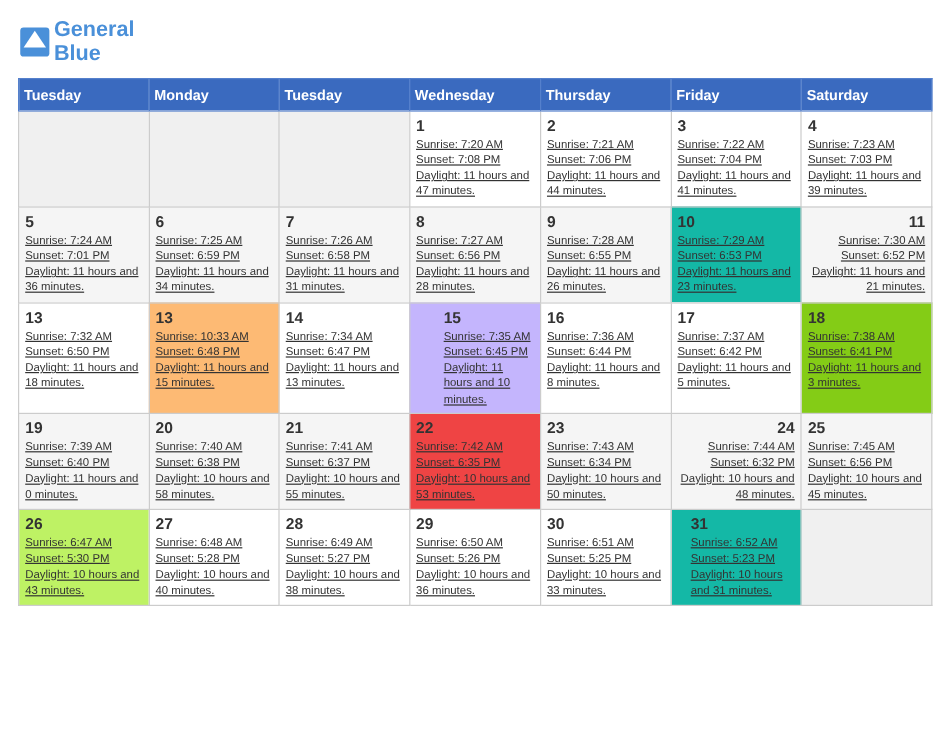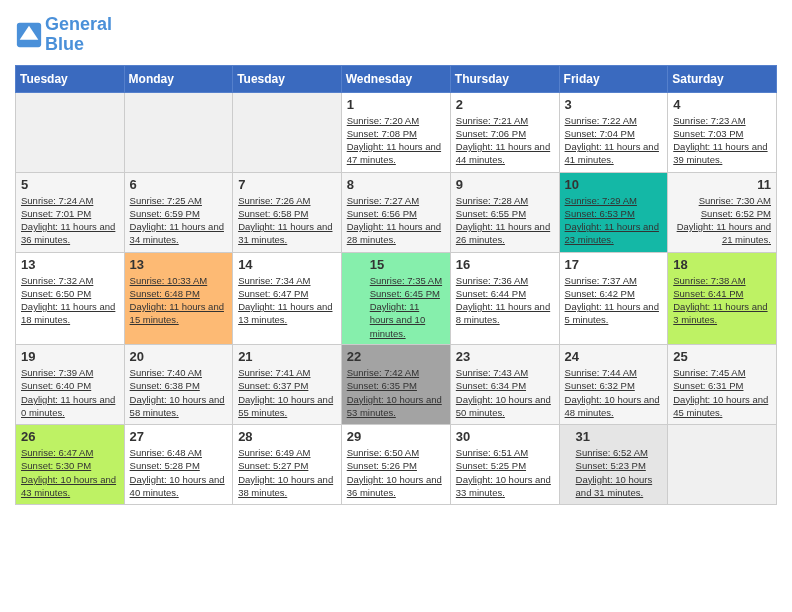--- a/index.html
+++ b/index.html
@@ -216,39 +216,39 @@
           <div class="day-info">Sunrise: 10:33 AM
 Sunset: 6:48 PM
 Daylight: 11 hours and 15 minutes.</div>
         </td>
         <td style="background: rgb(255, 255, 255);">
           <span class="day-number">14</span>
           <div class="day-info">Sunrise: 7:34 AM
 Sunset: 6:47 PM
 Daylight: 11 hours and 13 minutes.</div>
         </td>
-        <td style="background: #86efac; padding-left: 28px;">
+        <td style="background: #c4b5fd; padding-left: 28px;">
           <span class="day-number">15</span>
           <div class="day-info">Sunrise: 7:35 AM
 Sunset: 6:45 PM
 Daylight: 11 hours and 10 minutes.</div>
         </td>
         <td style="background: rgb(255, 255, 255);">
           <span class="day-number">16</span>
           <div class="day-info">Sunrise: 7:36 AM
 Sunset: 6:44 PM
 Daylight: 11 hours and 8 minutes.</div>
         </td>
         <td style="background: rgb(255, 255, 255);">
           <span class="day-number">17</span>
           <div class="day-info">Sunrise: 7:37 AM
 Sunset: 6:42 PM
 Daylight: 11 hours and 5 minutes.</div>
         </td>
-        <td style="background: #bef264;">
+        <td style="background: #84cc16;">
           <span class="day-number">18</span>
           <div class="day-info">Sunrise: 7:38 AM
 Sunset: 6:41 PM
 Daylight: 11 hours and 3 minutes.</div>
         </td>
       </tr>
       <tr>
         <td style="background: rgb(245, 245, 245);">
           <span class="day-number">19</span>
           <div class="day-info">Sunrise: 7:39 AM
@@ -260,42 +260,42 @@
           <div class="day-info">Sunrise: 7:40 AM
 Sunset: 6:38 PM
 Daylight: 10 hours and 58 minutes.</div>
         </td>
         <td style="background: rgb(245, 245, 245);">
           <span class="day-number">21</span>
           <div class="day-info">Sunrise: 7:41 AM
 Sunset: 6:37 PM
 Daylight: 10 hours and 55 minutes.</div>
         </td>
-        <td style="background: #a3a3a3;">
+        <td style="background: #ef4444;">
           <span class="day-number">22</span>
           <div class="day-info">Sunrise: 7:42 AM
 Sunset: 6:35 PM
 Daylight: 10 hours and 53 minutes.</div>
         </td>
         <td style="background: rgb(245, 245, 245);">
           <span class="day-number">23</span>
           <div class="day-info">Sunrise: 7:43 AM
 Sunset: 6:34 PM
 Daylight: 10 hours and 50 minutes.</div>
         </td>
-        <td style="background: rgb(245, 245, 245);">
+        <td style="background: rgb(245, 245, 245); text-align: right;">
           <span class="day-number">24</span>
           <div class="day-info">Sunrise: 7:44 AM
 Sunset: 6:32 PM
 Daylight: 10 hours and 48 minutes.</div>
         </td>
         <td style="background: rgb(245, 245, 245);">
           <span class="day-number">25</span>
           <div class="day-info">Sunrise: 7:45 AM
-Sunset: 6:31 PM
+Sunset: 6:56 PM
 Daylight: 10 hours and 45 minutes.</div>
         </td>
       </tr>
       <tr>
         <td style="background: #bef264;">
           <span class="day-number">26</span>
           <div class="day-info">Sunrise: 6:47 AM
 Sunset: 5:30 PM
 Daylight: 10 hours and 43 minutes.</div>
         </td>
@@ -316,21 +316,21 @@
           <div class="day-info">Sunrise: 6:50 AM
 Sunset: 5:26 PM
 Daylight: 10 hours and 36 minutes.</div>
         </td>
         <td style="background: rgb(255, 255, 255);">
           <span class="day-number">30</span>
           <div class="day-info">Sunrise: 6:51 AM
 Sunset: 5:25 PM
 Daylight: 10 hours and 33 minutes.</div>
         </td>
-        <td style="background: #e5e5e5; padding-left: 16px;">
+        <td style="background: #14b8a6; padding-left: 16px;">
           <span class="day-number">31</span>
           <div class="day-info">Sunrise: 6:52 AM
 Sunset: 5:23 PM
 Daylight: 10 hours and 31 minutes.</div>
         </td>
         <td class="empty" style="background: rgb(235, 235, 235);"></td>
       </tr>
     </tbody>
 </table>
 

